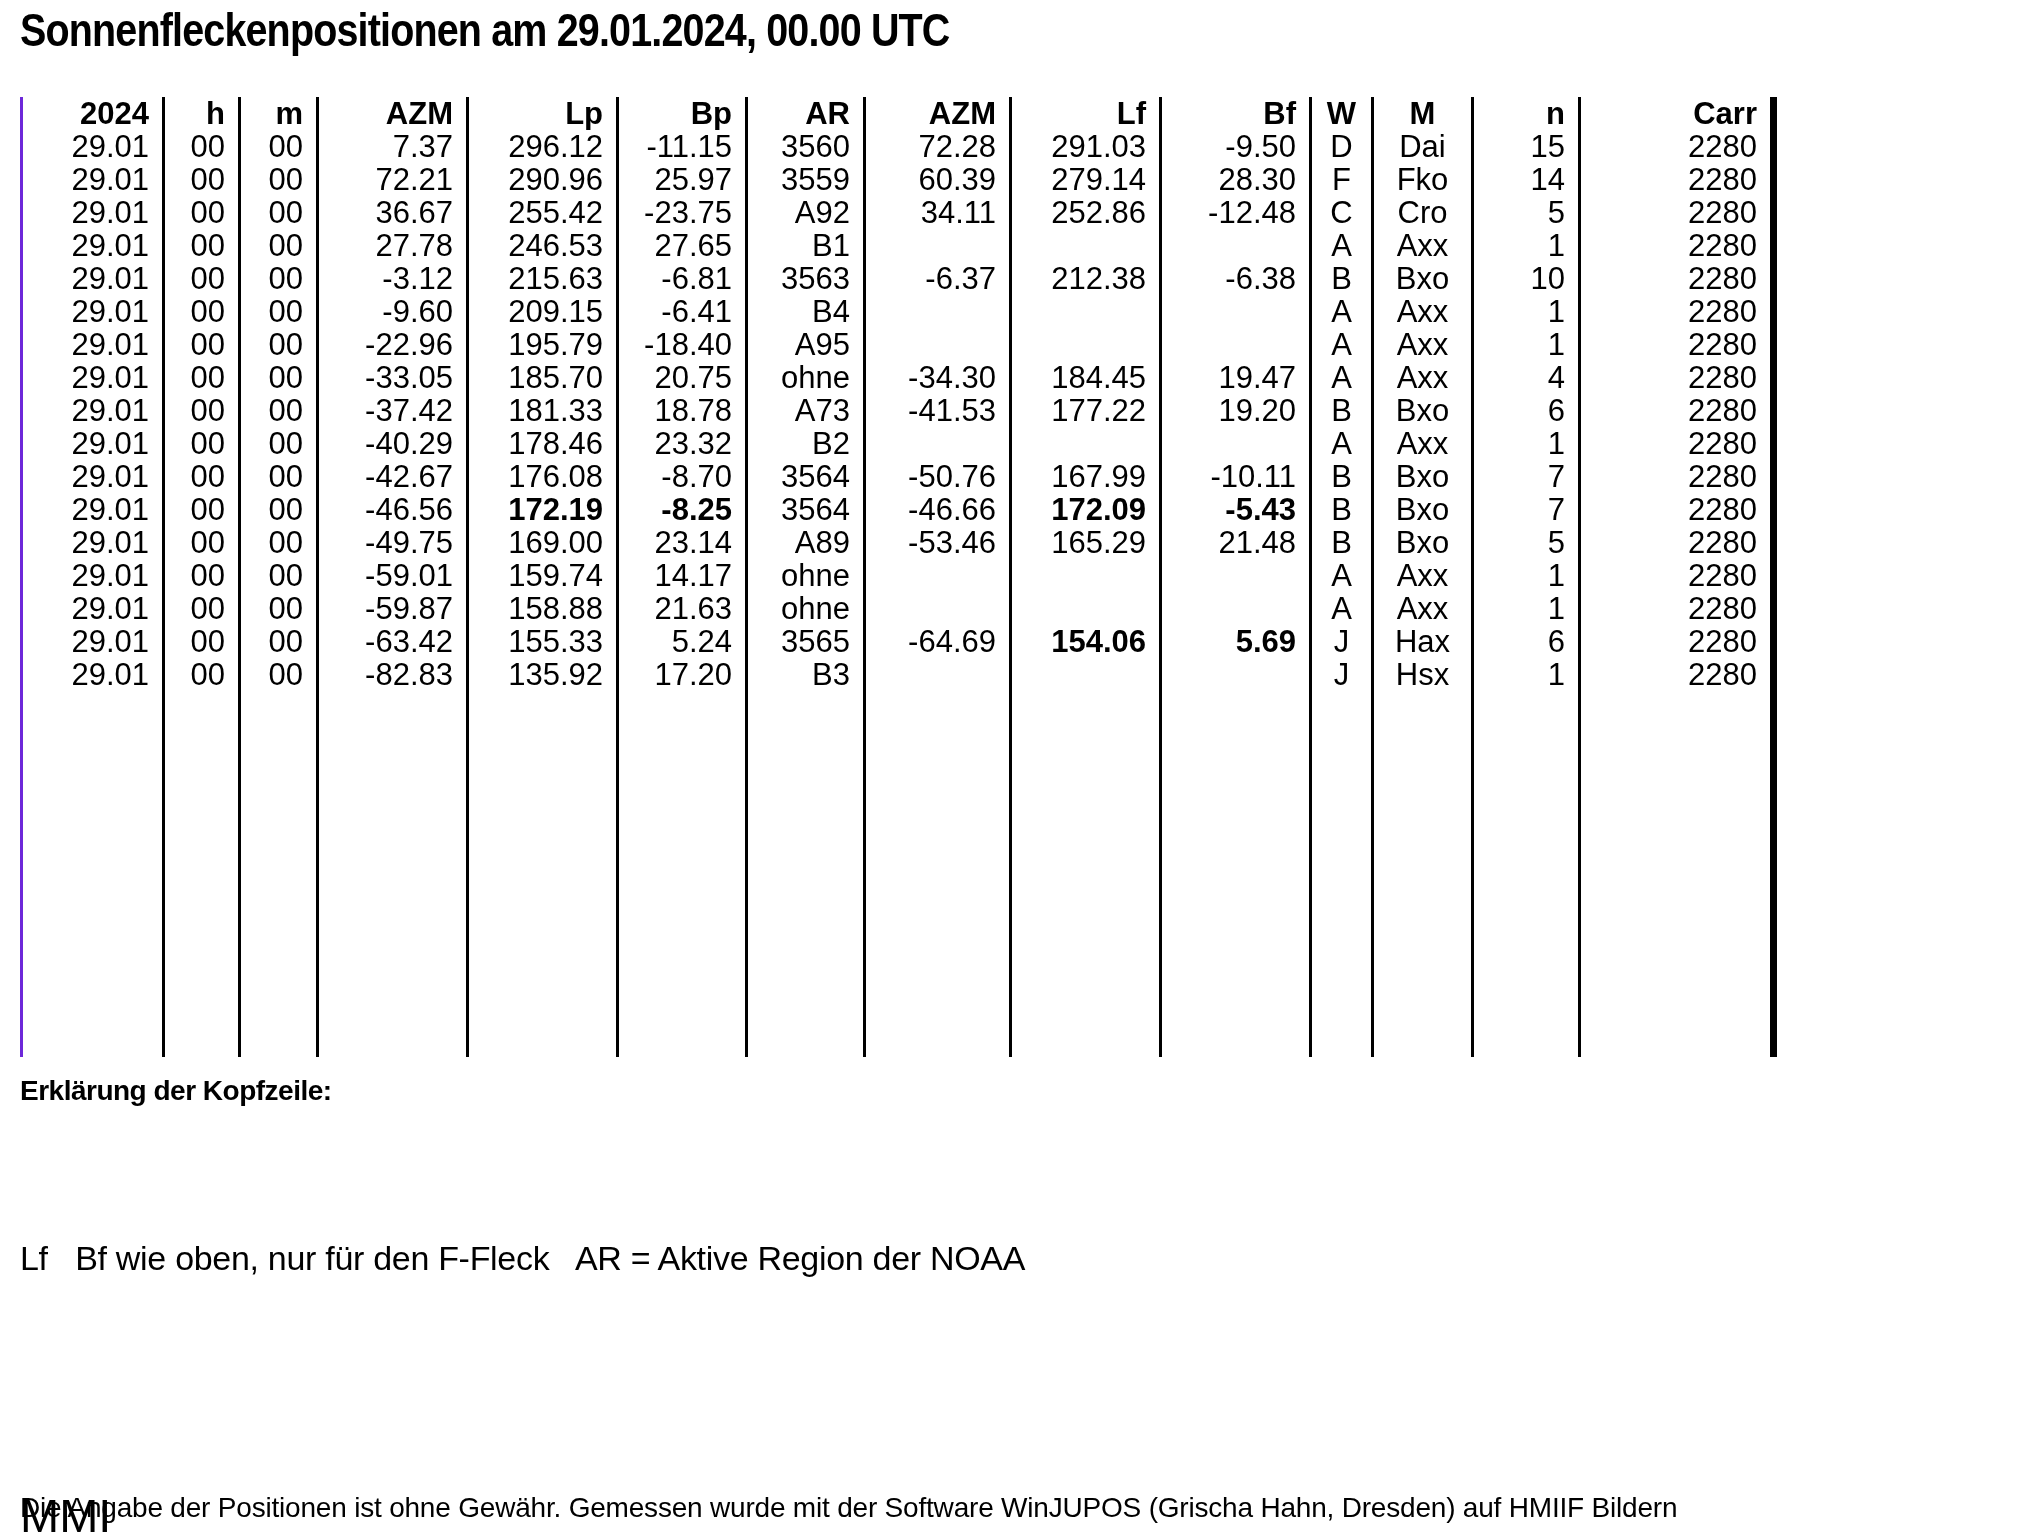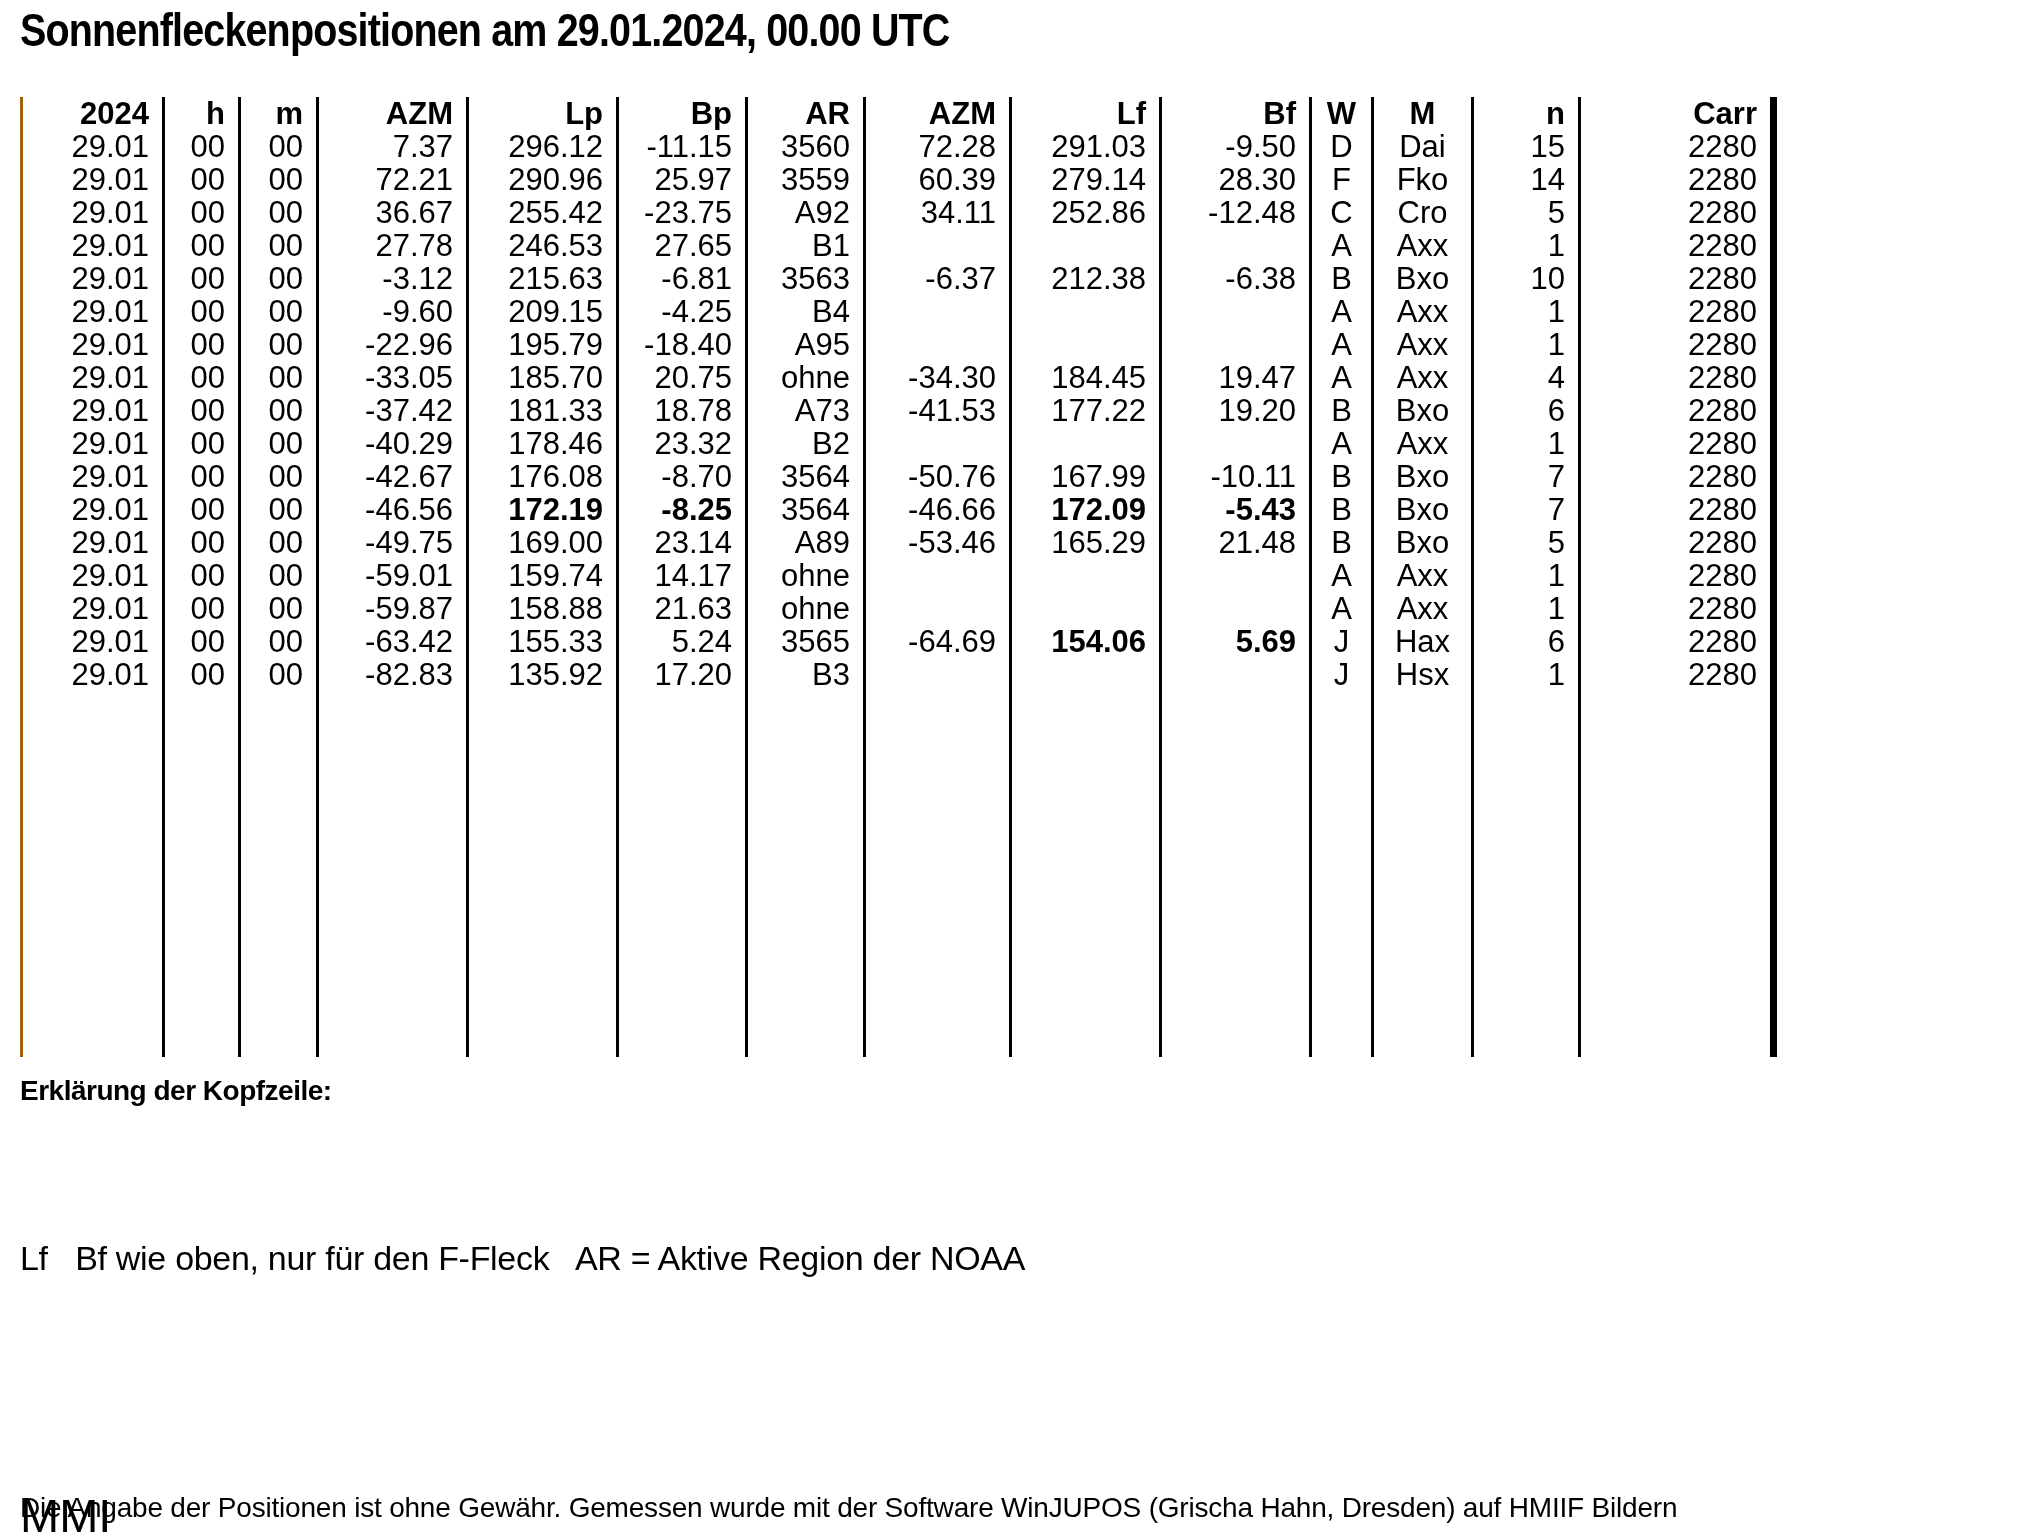--- a/index.html
+++ b/index.html
@@ -13,21 +13,21 @@
   .title{
     position:absolute;left:20px;top:2px;
     font-size:47px;font-weight:bold;letter-spacing:-1px;
     transform:scaleX(0.84);transform-origin:0 50%;
     white-space:nowrap;
   }
   table#suntable{
     position:absolute;left:20px;top:97px;
     width:1752px;height:960px;
     border-collapse:collapse;table-layout:fixed;
-    border-left:3px solid #a16207;
+    border-left:3px solid #6d28d9;
     border-right:7px solid #000;
   }
   #suntable th,#suntable td{
     border-right:3px solid #000;
     font-size:31px;line-height:33px;
     white-space:nowrap;overflow:hidden;
     padding:0 13px 0 0;
     text-align:right;vertical-align:middle;
   }
   #suntable thead tr,#suntable tbody tr{height:33px;}
@@ -177,21 +177,21 @@
           <td class="c">Bxo</td>
           <td>10</td>
           <td>2280</td>
         </tr>
         <tr>
           <td>29.01</td>
           <td>00</td>
           <td>00</td>
           <td>-9.60</td>
           <td>209.15</td>
-          <td>-4.25</td>
+          <td>-6.41</td>
           <td>B4</td>
           <td></td>
           <td></td>
           <td></td>
           <td class="c">A</td>
           <td class="c">Axx</td>
           <td>1</td>
           <td>2280</td>
         </tr>
         <tr>

